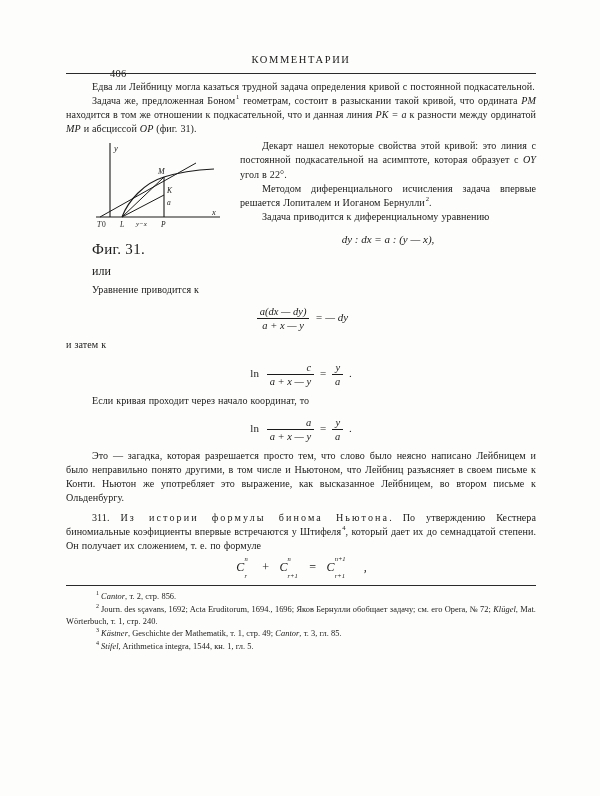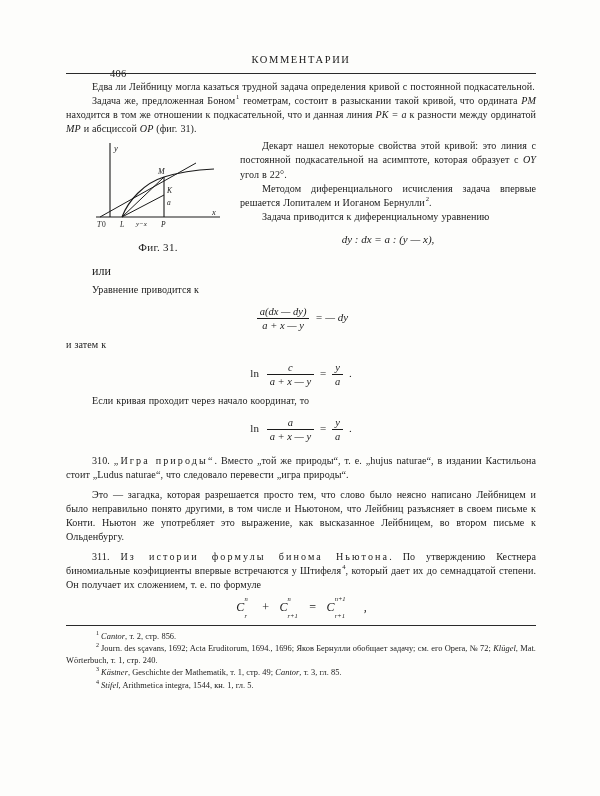--- a/index.html
+++ b/index.html
@@ -89,22 +89,22 @@
     min-height: 118px;
   }
   .figure {
     position: absolute;
     left: 26px;
     top: 0;
     width: 132px;
   }
   .figure svg { display: block; }
   .figcaption {
-    text-align: center;
-    font-size: 11px;
+    text-align: left;
+    font-size: 15px;
     margin-top: 6px;
     letter-spacing: .3px;
   }
   .sidetext {
     margin-left: 174px;
     width: 296px;
   }
   .sidetext p.para {
     text-indent: 0;
     text-align: justify;
@@ -124,20 +124,21 @@
   .frac {
     display: inline-block;
     vertical-align: middle;
     text-align: center;
     margin: 0 3px;
   }
   .frac .num {
     display: block;
     padding: 0 3px 1px 3px;
     font-size: 10.5px;
+    text-align: right;
   }
   .frac .den {
     display: block;
     border-top: 1.1px solid #1a1a1a;
     padding: 1px 3px 0 3px;
     font-size: 10.5px;
   }
   .ln { font-style: normal; margin-right: 2px; }
   .leftword {
     font-size: 12px;
@@ -289,21 +290,20 @@
         <span class="den">a + x — y</span>
       </span>
       <span class="up">=</span>
       <span class="frac">
         <span class="num">y</span>
         <span class="den">a</span>
       </span>
       <span class="up">.</span>
     </div>
 
-    <p class="para" style="margin-top:12px;"><span>310. </span><span class="sp">„Игра природы“</span><span>. Вместо „той же природы“, т. е. „hujus naturae“, в издании Кастильона стоит „Ludus naturae“, что следовало перевести „игра природы“.</span></p>
 
     <p class="para" style="margin-top:6px;">Это — загадка, которая разрешается просто тем, что слово было неясно написано Лейбницем и было неправильно понято другими, в том числе и Ньютоном, что Лейбниц разъясняет в своем письме к Конти. Ньютон же употребляет это выражение, как высказанное Лейбницем, во втором письме к Ольденбургу.</p>
 
     <p class="para" style="margin-top:6px;"><span>311. </span><span class="sp">Из истории формулы бинома Ньютона</span><span>. По утверждению Кестнера биномиальные коэфициенты впервые встречаются у Штифеля</span><sup class="fn">4</sup><span>, который дает их до семнадцатой степени. Он получает их сложением, т. е. по формуле</span></p>
 
     <div class="binom">
       <span class="cbin"><span class="base">C</span><span class="sup">n</span><span class="sub">r</span></span>
       <span style="display:inline-block;width:10px;"></span>
       <span class="up">+</span>
       <span style="display:inline-block;width:3px;"></span>

